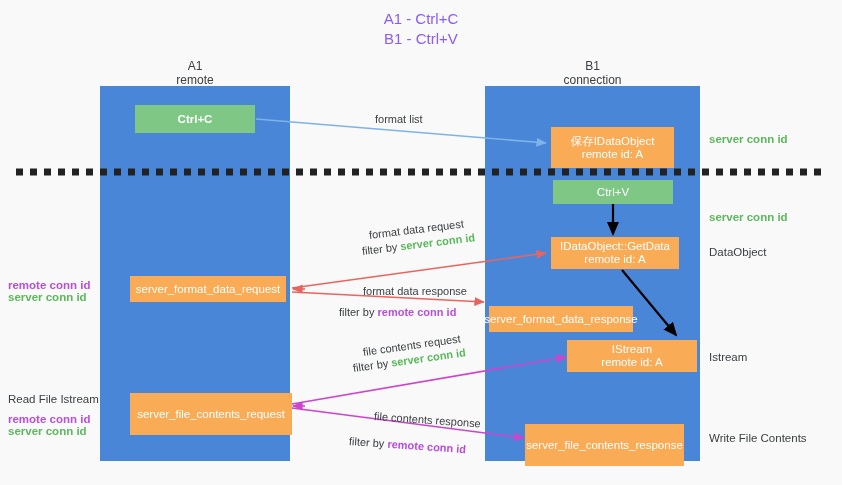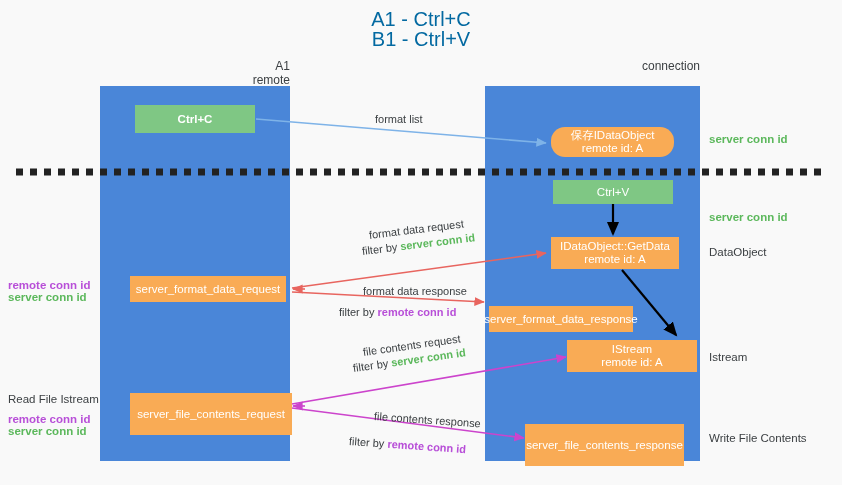--- a/index.html
+++ b/index.html
@@ -19,29 +19,29 @@
     position: absolute;
     inset: 0;
   }
   
   .title {
     position: absolute;
     left: 0;
     right: 0;
     top: 9px;
     text-align: center;
-    font-size: 20px;
+    font-size: 15px;
     line-height: 20px;
-    color: #0369a1;
+    color: #8b5cf6;
     white-space: pre;
   }
   
   .col-head {
     position: absolute;
-    text-align: right;
+    text-align: center;
     font-size: 12px;
     line-height: 14px;
     color: #3c4043;
   }
   .col-head .h1 { display: block; }
   .col-head .h2 { display: block; }
   
   .lane {
     position: absolute;
     background: #4a86d8;
@@ -97,20 +97,21 @@
 <div id="stage">
 
   <div class="title">A1 - Ctrl+C
 B1 - Ctrl+V</div>
 
   <div class="col-head" style="left:100px; top:59px; width:190px;">
     <span class="h1">A1</span>
     <span class="h2">remote</span>
   </div>
   <div class="col-head" style="left:485px; top:59px; width:215px;">
+    <span class="h1">B1</span>
     <span class="h2">connection</span>
   </div>
 
   <div class="lane" style="left:100px; top:86px; width:190px; height:375px;"></div>
   <div class="lane" style="left:485px; top:86px; width:215px; height:375px;"></div>
 
   <svg class="overlay" viewBox="0 0 842 485" xmlns="http://www.w3.org/2000/svg">
     <defs>
       <marker id="ah-blue" markerWidth="7" markerHeight="7" refX="6" refY="3.2" orient="auto" markerUnits="strokeWidth">
         <path d="M0,0.4 L6.5,3.2 L0,6 z" fill="#7eb3e8"></path>
@@ -146,21 +147,21 @@
 
     <line x1="305" y1="406" x2="293" y2="406" stroke="#cc44cc" stroke-width="1.6" marker-end="url(#ah-magenta)"></line>
   </svg>
 
   <div class="box green" style="left:135px; top:105px; width:120px; height:28px;font-weight:bold;">Ctrl+C</div>
 
   <div class="box orange" style="left:130px; top:276px; width:156px; height:26px;">server_format_data_request</div>
 
   <div class="box orange" style="left:130px; top:393px; width:162px; height:42px;">server_file_contents_request</div>
 
-  <div class="box orange" style="left:551px; top:127px; width:123px; height:30px;border-radius:14px;">保存IDataObject
+  <div class="box orange" style="left:551px; top:127px; width:123px; height:41px;">保存IDataObject
 remote id: A</div>
 
   <div class="box green" style="left:553px; top:180px; width:120px; height:24px;">Ctrl+V</div>
 
   <div class="box orange" style="left:551px; top:237px; width:128px; height:32px;">IDataObject::GetData
 remote id: A</div>
 
   <div class="box orange" style="left:489px; top:306px; width:144px; height:26px;">server_format_data_response</div>
 
   <div class="box orange" style="left:567px; top:340px; width:130px; height:32px;">IStream

